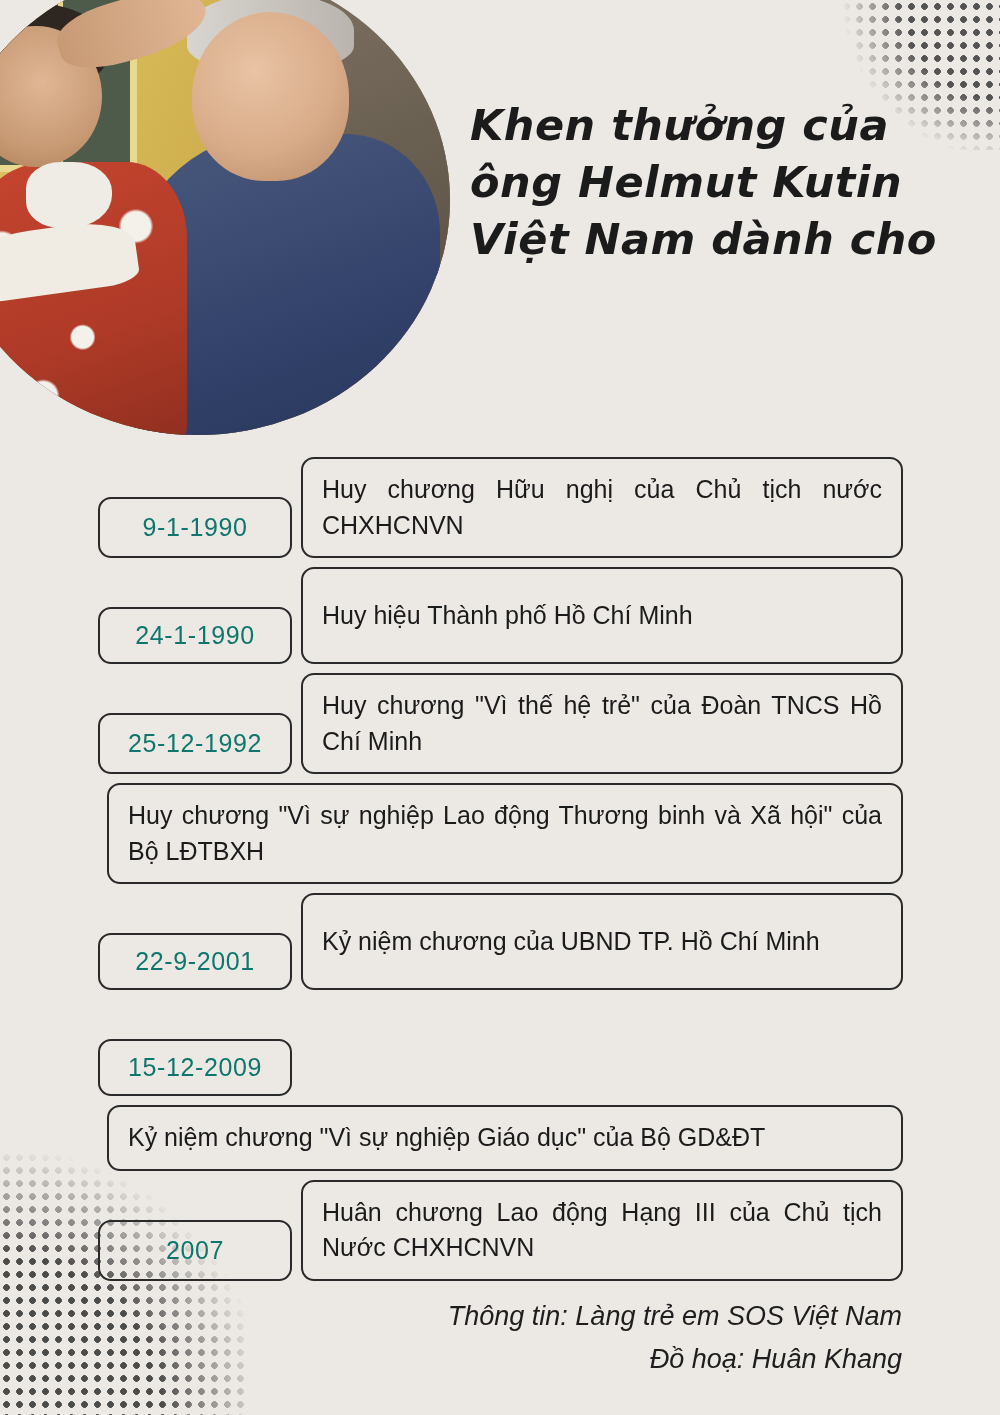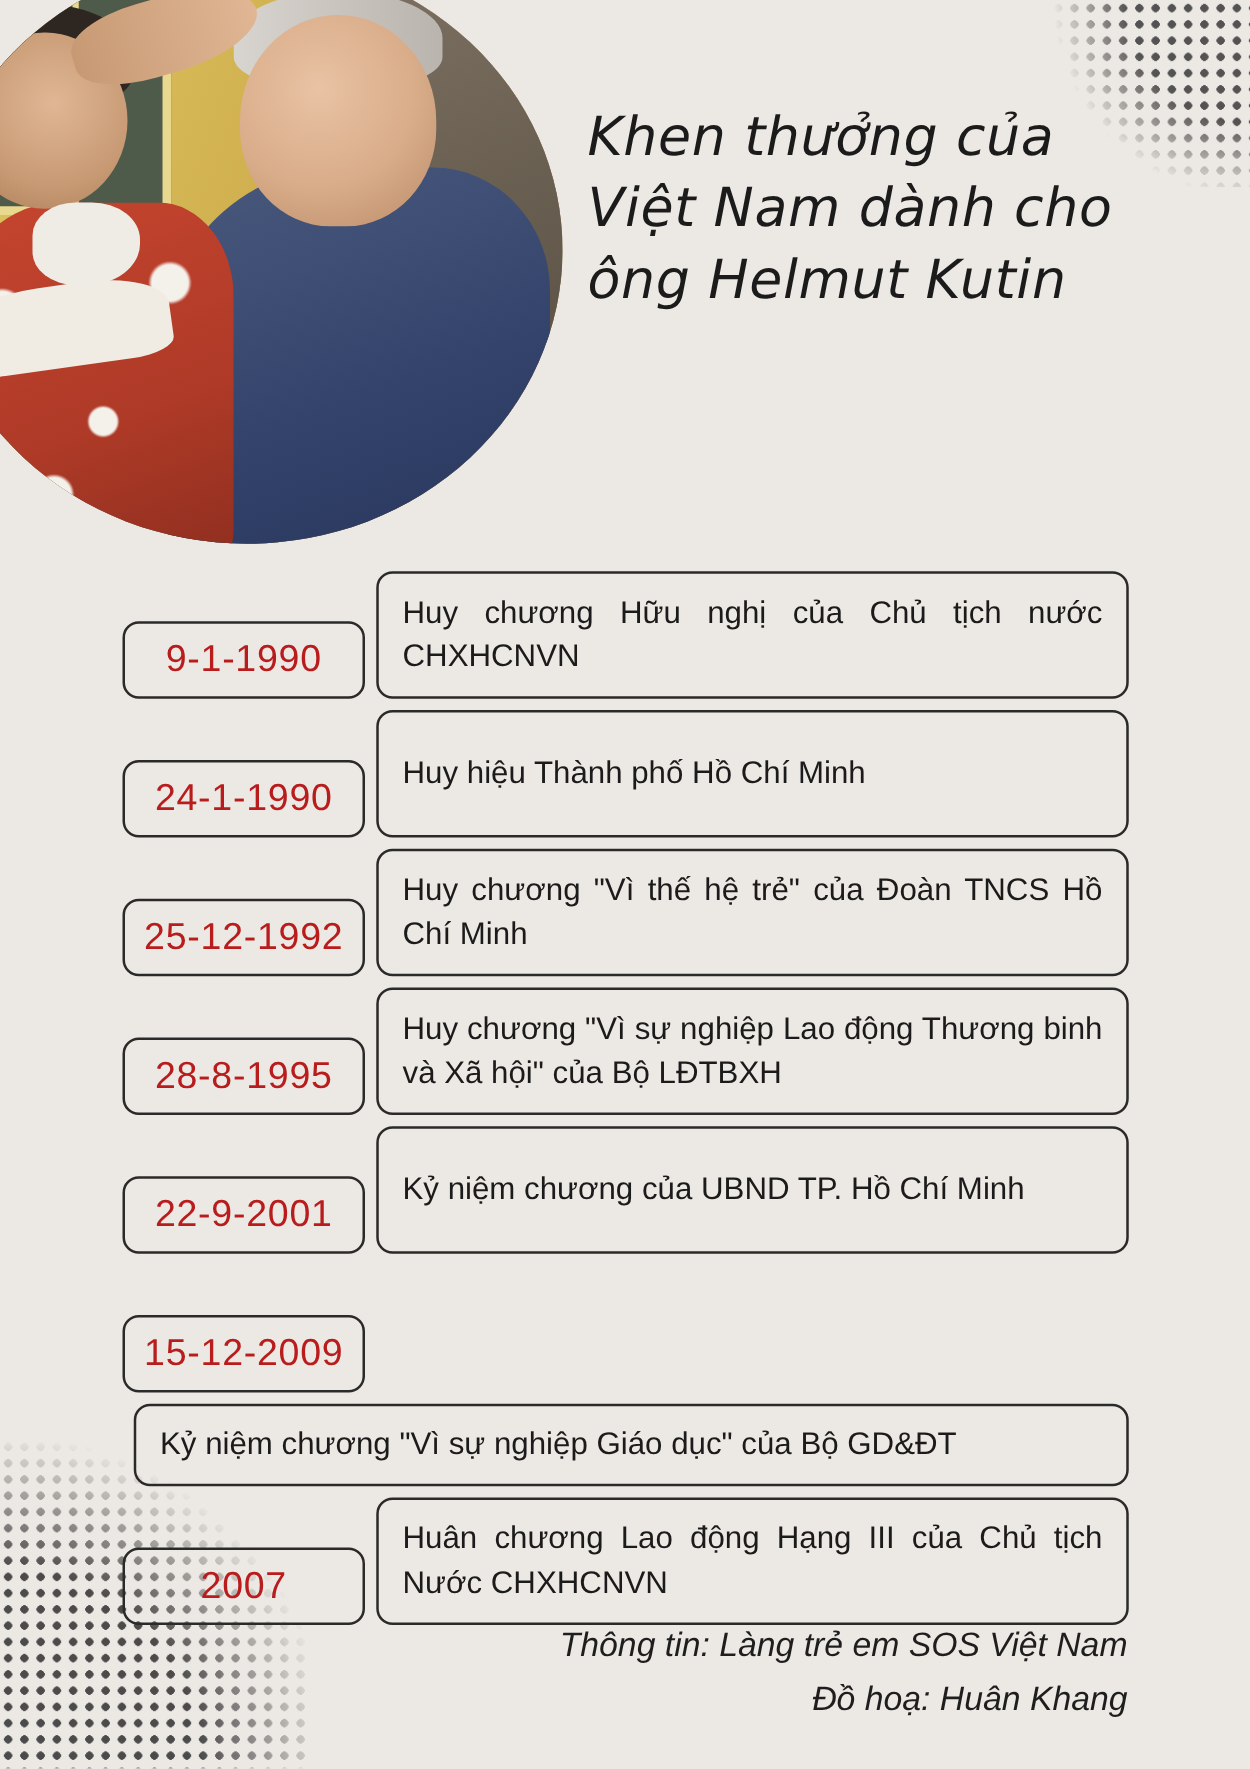--- a/index.html
+++ b/index.html
@@ -121,24 +121,24 @@
   .ph-hand {
     position: absolute; left: 16%; top: 42%; width: 17%; height: 14%;
     background: #efece6;
     border-radius: 40% 45% 50% 40%;
   }
 
   
   .title {
     position: absolute;
     left: 470px;
-    top: 82px;
+    top: 97px;
     width: 480px;
     font-family: "DejaVu Sans", sans-serif;
-    font-weight: normal;
+    font-weight: bold;
     font-style: italic;
     font-size: 43px;
     line-height: 1.32;
     color: #1b1b1b;
     letter-spacing: .5px;
   }
   .title div { white-space: nowrap; }
 
   
   .table {
@@ -156,22 +156,22 @@
     border: 2px solid #2a2a2a;
     border-radius: 13px;
     background: transparent;
     display: flex;
     align-items: center;
   }
   .cell-date {
     width: 194px;
     flex: 0 0 194px;
     justify-content: center;
-    font-size: 30px;
-    color: #b91c1c;
+    font-size: 25px;
+    color: #0f766e;
     letter-spacing: .6px;
     padding: 12px 4px;
     margin-top: 40px;
   }
   .cell-text {
     flex: 1 1 auto;
     margin-left: 9px;
     padding: 13px 19px;
     font-size: 25px;
     line-height: 1.42;
@@ -209,43 +209,42 @@
   <div class="ph-child-body"></div>
   <div class="ph-child-collar"></div>
   <div class="ph-child-hair"></div>
   <div class="ph-child-head"></div>
   <div class="ph-arm"></div>
   <div class="ph-hand"></div>
 </div>
 
 <div class="title">
   <div>Khen thưởng của</div>
+  <div>ông Helmut Kutin</div>
   <div>Việt Nam dành cho</div>
-  <div>ông Helmut Kutin</div>
 </div>
 
 <div class="table">
 
   <div class="row">
     <div class="cell cell-date">9-1-1990</div>
     <div class="cell cell-text">Huy chương Hữu nghị của Chủ tịch nước CHXHCNVN</div>
   </div>
 
   <div class="row">
     <div class="cell cell-date">24-1-1990</div>
     <div class="cell cell-text">Huy hiệu Thành phố Hồ Chí Minh</div>
   </div>
 
   <div class="row">
     <div class="cell cell-date">25-12-1992</div>
     <div class="cell cell-text">Huy chương "Vì thế hệ trẻ" của Đoàn TNCS Hồ Chí Minh</div>
   </div>
 
   <div class="row">
-    <div class="cell cell-date">28-8-1995</div>
     <div class="cell cell-text">Huy chương "Vì sự nghiệp Lao động Thương binh và Xã hội" của Bộ LĐTBXH</div>
   </div>
 
   <div class="row">
     <div class="cell cell-date">22-9-2001</div>
     <div class="cell cell-text">Kỷ niệm chương của UBND TP. Hồ Chí Minh</div>
   </div>
 
 
   <div class="row">

